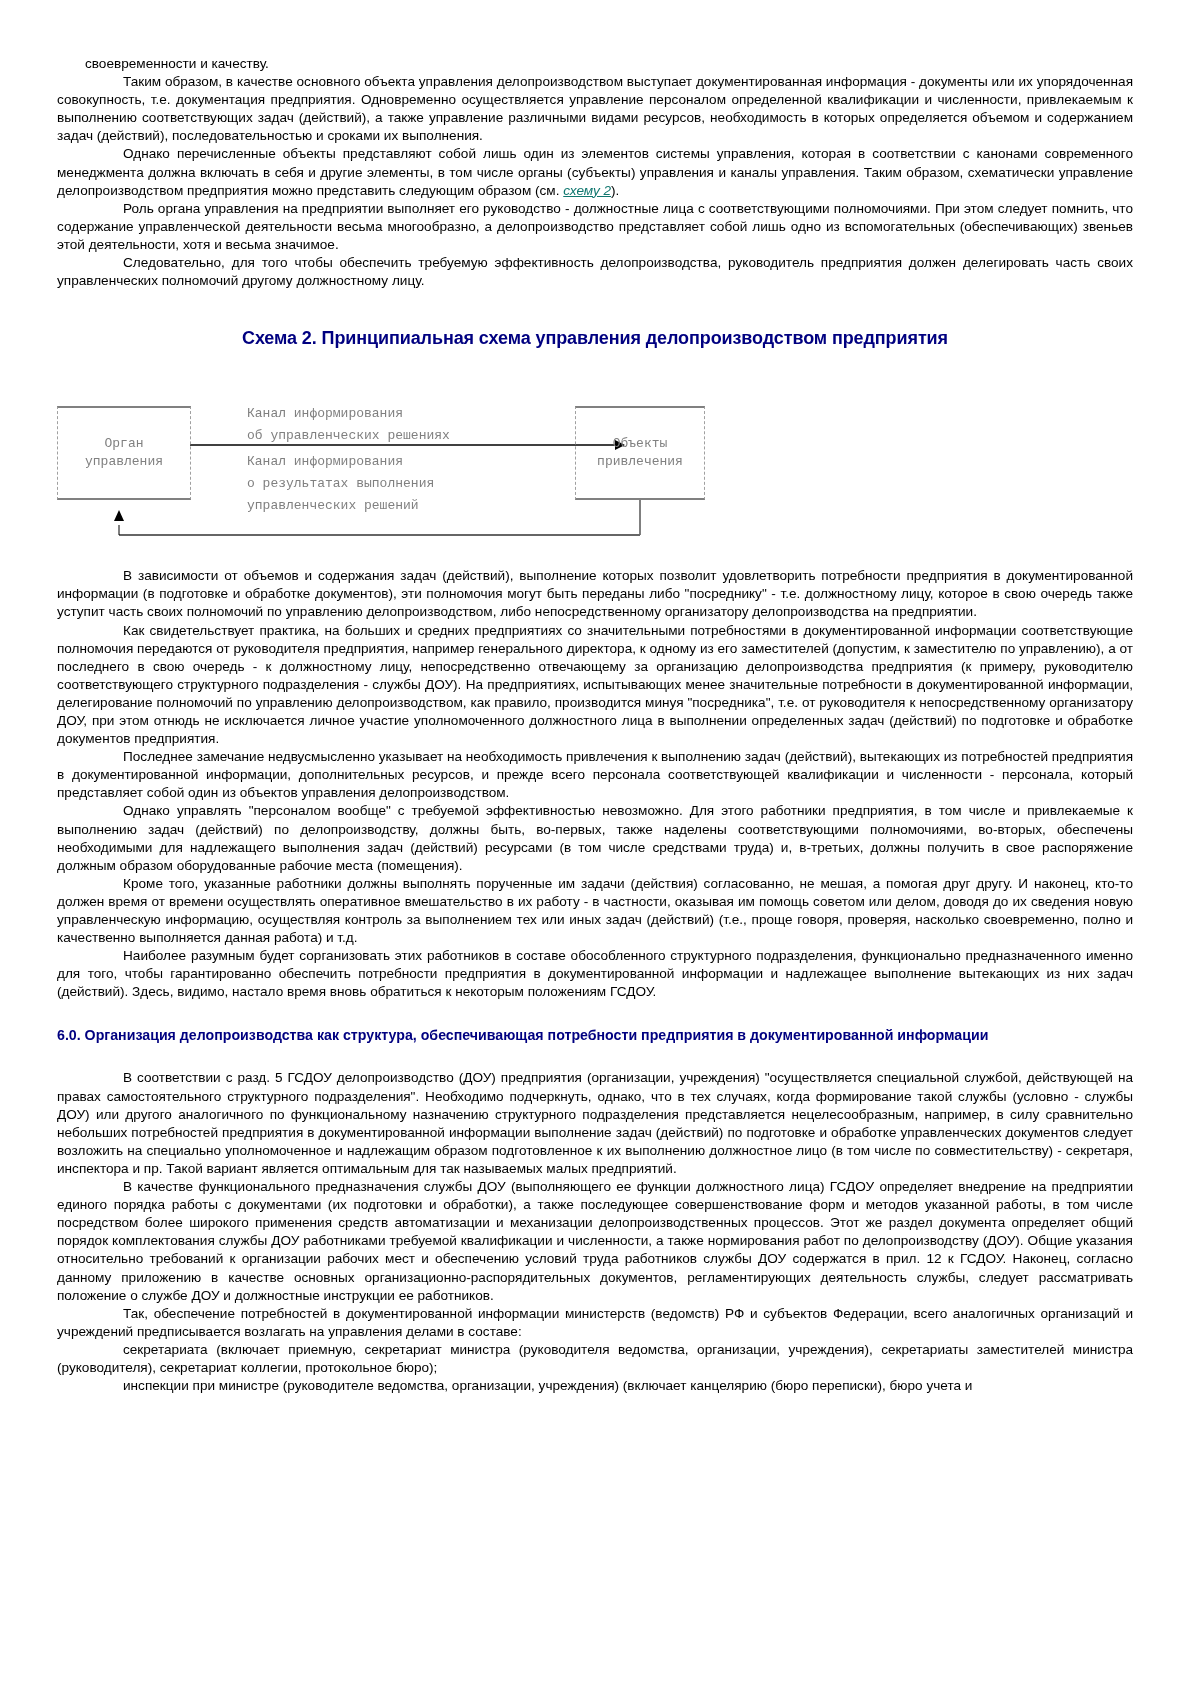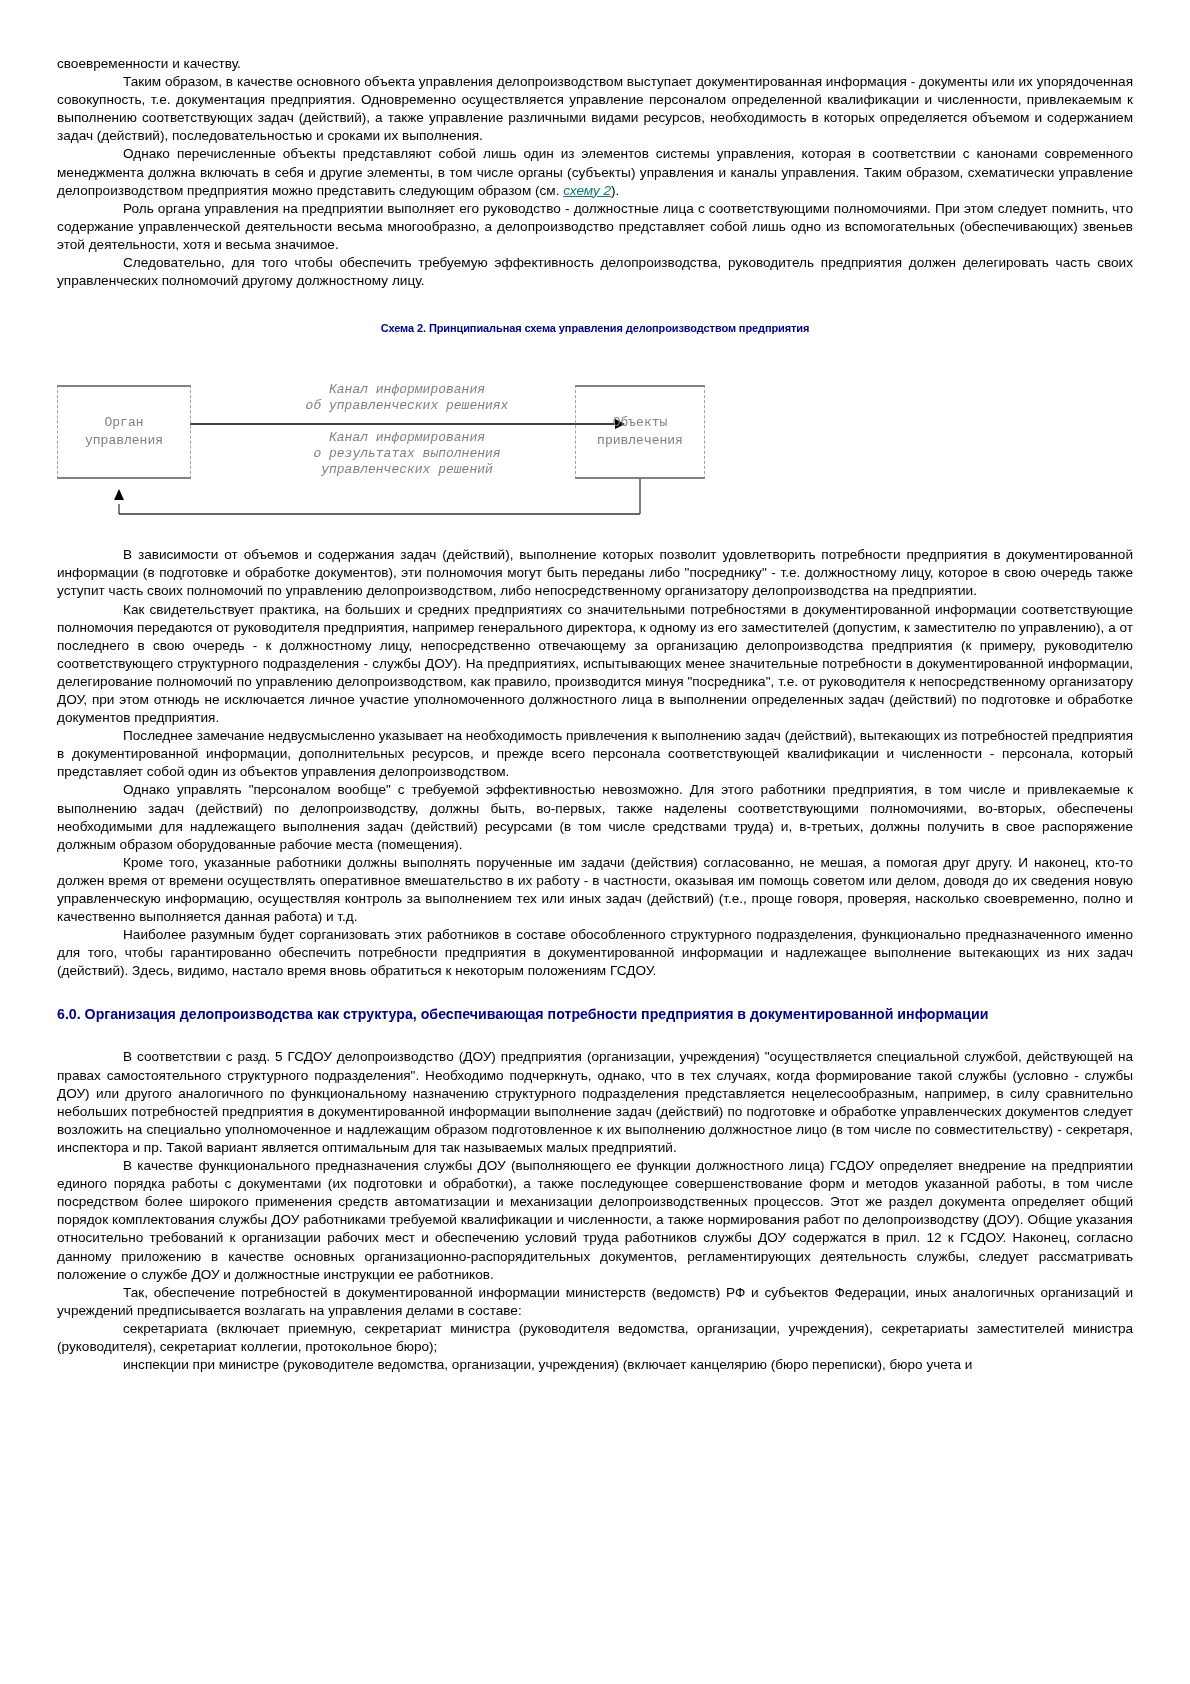--- a/index.html
+++ b/index.html
@@ -17,30 +17,30 @@
     top: 55px;
     width: 1076px;
   }
   p.para {
     margin: 0;
     font-size: 13.6px;
     line-height: 18.1px;
     text-align: justify;
     text-indent: 66px;
   }
-  p.para.noindent { text-indent: 0; }
+  p.para.noindent { text-indent: 0; margin-left: 28px; }
   a.link {
     color: #0f766e;
     text-decoration: underline;
     font-style: italic;
   }
   h3.caption {
-    margin: 0;
+    margin: 6px;
     text-align: center;
-    font-size: 11px;
+    font-size: 18px;
     font-weight: bold;
     color: #000080;
     font-family: "Liberation Sans", sans-serif;
     letter-spacing: -0.1px;
   }
   h2.section {
     margin: 0;
     font-size: 14.2px;
     font-weight: bold;
     color: #000080;
@@ -64,25 +64,24 @@
     text-align: center;
     font-family: "Liberation Mono", monospace;
     font-size: 13px;
     line-height: 18px;
     color: #808080;
   }
   .diagram .label {
     position: absolute;
     font-family: "Liberation Mono", monospace;
     font-size: 13px;
-    line-height: 16px;
+    line-height: 22px;
     color: #808080;
-    text-align: center;
+    text-align: left;
     white-space: pre-line;
-    font-style: italic;
   }
   .diagram svg { position: absolute; left: 0; top: 0; }
 </style>
 </head>
 <body>
 
 <div class="page">
 
   <p class="para noindent">своевременности и качеству.</p>
   <p class="para">Таким образом, в качестве основного объекта управления делопроизводством выступает документированная информация - документы или их упорядоченная совокупность, т.е. документация предприятия. Одновременно осуществляется управление персоналом определенной квалификации и численности, привлекаемым к выполнению соответствующих задач (действий), а также управление различными видами ресурсов, необходимость в которых определяется объемом и содержанием задач (действий), последовательностью и сроками их выполнения.</p>
@@ -122,17 +121,17 @@
   <p class="para">Однако управлять "персоналом вообще" с требуемой эффективностью невозможно. Для этого работники предприятия, в том числе и привлекаемые к выполнению задач (действий) по делопроизводству, должны быть, во-первых, также наделены соответствующими полномочиями, во-вторых, обеспечены необходимыми для надлежащего выполнения задач (действий) ресурсами (в том числе средствами труда) и, в-третьих, должны получить в свое распоряжение должным образом оборудованные рабочие места (помещения).</p>
   <p class="para">Кроме того, указанные работники должны выполнять порученные им задачи (действия) согласованно, не мешая, а помогая друг другу. И наконец, кто-то должен время от времени осуществлять оперативное вмешательство в их работу - в частности, оказывая им помощь советом или делом, доводя до их сведения новую управленческую информацию, осуществляя контроль за выполнением тех или иных задач (действий) (т.е., проще говоря, проверяя, насколько своевременно, полно и качественно выполняется данная работа) и т.д.</p>
   <p class="para">Наиболее разумным будет сорганизовать этих работников в составе обособленного структурного подразделения, функционально предназначенного именно для того, чтобы гарантированно обеспечить потребности предприятия в документированной информации и надлежащее выполнение вытекающих из них задач (действий). Здесь, видимо, настало время вновь обратиться к некоторым положениям ГСДОУ.</p>
 
   <div style="height:26px"></div>
   <h2 class="section">6.0. Организация делопроизводства как структура, обеспечивающая потребности предприятия в документированной информации</h2>
   <div style="height:26px"></div>
 
   <p class="para">В соответствии с разд. 5 ГСДОУ делопроизводство (ДОУ) предприятия (организации, учреждения) "осуществляется специальной службой, действующей на правах самостоятельного структурного подразделения". Необходимо подчеркнуть, однако, что в тех случаях, когда формирование такой службы (условно - службы ДОУ) или другого аналогичного по функциональному назначению структурного подразделения представляется нецелесообразным, например, в силу сравнительно небольших потребностей предприятия в документированной информации выполнение задач (действий) по подготовке и обработке управленческих документов следует возложить на специально уполномоченное и надлежащим образом подготовленное к их выполнению должностное лицо (в том числе по совместительству) - секретаря, инспектора и пр. Такой вариант является оптимальным для так называемых малых предприятий.</p>
   <p class="para">В качестве функционального предназначения службы ДОУ (выполняющего ее функции должностного лица) ГСДОУ определяет внедрение на предприятии единого порядка работы с документами (их подготовки и обработки), а также последующее совершенствование форм и методов указанной работы, в том числе посредством более широкого применения средств автоматизации и механизации делопроизводственных процессов. Этот же раздел документа определяет общий порядок комплектования службы ДОУ работниками требуемой квалификации и численности, а также нормирования работ по делопроизводству (ДОУ). Общие указания относительно требований к организации рабочих мест и обеспечению условий труда работников службы ДОУ содержатся в прил. 12 к ГСДОУ. Наконец, согласно данному приложению в качестве основных организационно-распорядительных документов, регламентирующих деятельность службы, следует рассматривать положение о службе ДОУ и должностные инструкции ее работников.</p>
-  <p class="para">Так, обеспечение потребностей в документированной информации министерств (ведомств) РФ и субъектов Федерации, иных аналогичных организаций и учреждений предписывается возлагать на управления делами в составе:</p>
+  <p class="para">Так, обеспечение потребностей в документированной информации министерств (ведомств) РФ и субъектов Федерации, всего аналогичных организаций и учреждений предписывается возлагать на управления делами в составе:</p>
   <p class="para">секретариата (включает приемную, секретариат министра (руководителя ведомства, организации, учреждения), секретариаты заместителей министра (руководителя), секретариат коллегии, протокольное бюро);</p>
   <p class="para">инспекции при министре (руководителе ведомства, организации, учреждения) (включает канцелярию (бюро переписки), бюро учета и</p>
 
 </div>
 
 </body></html>

